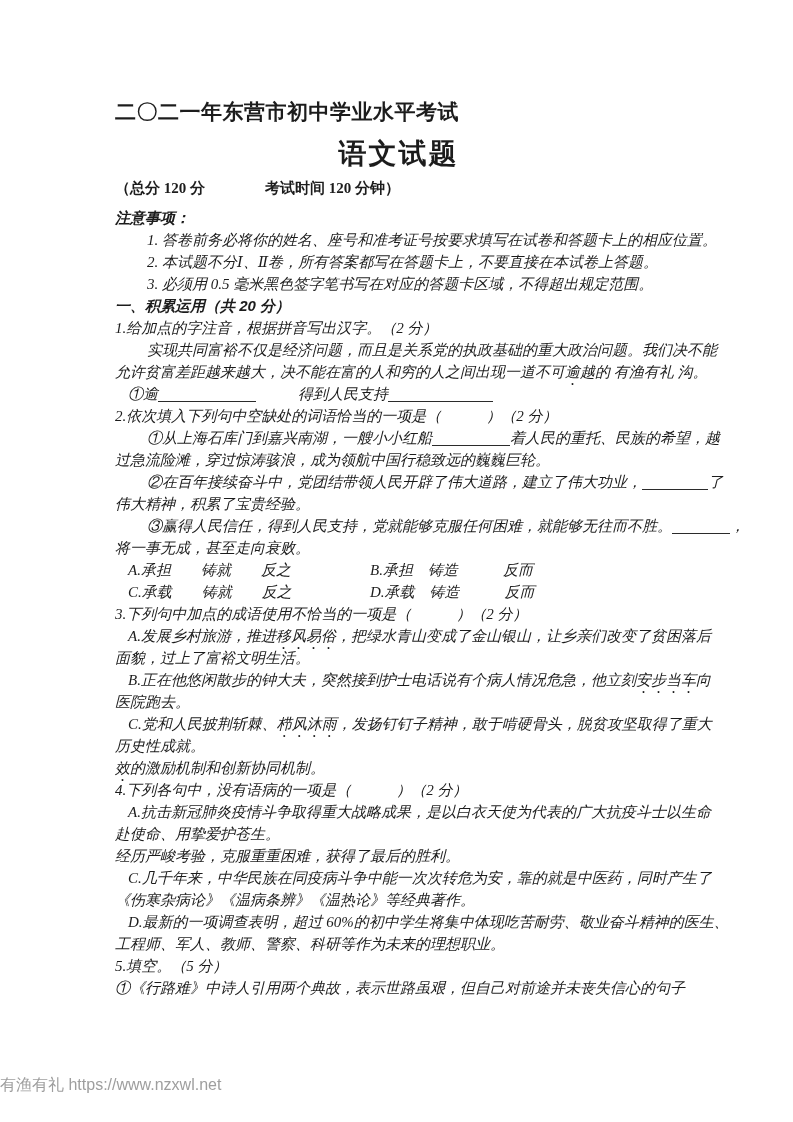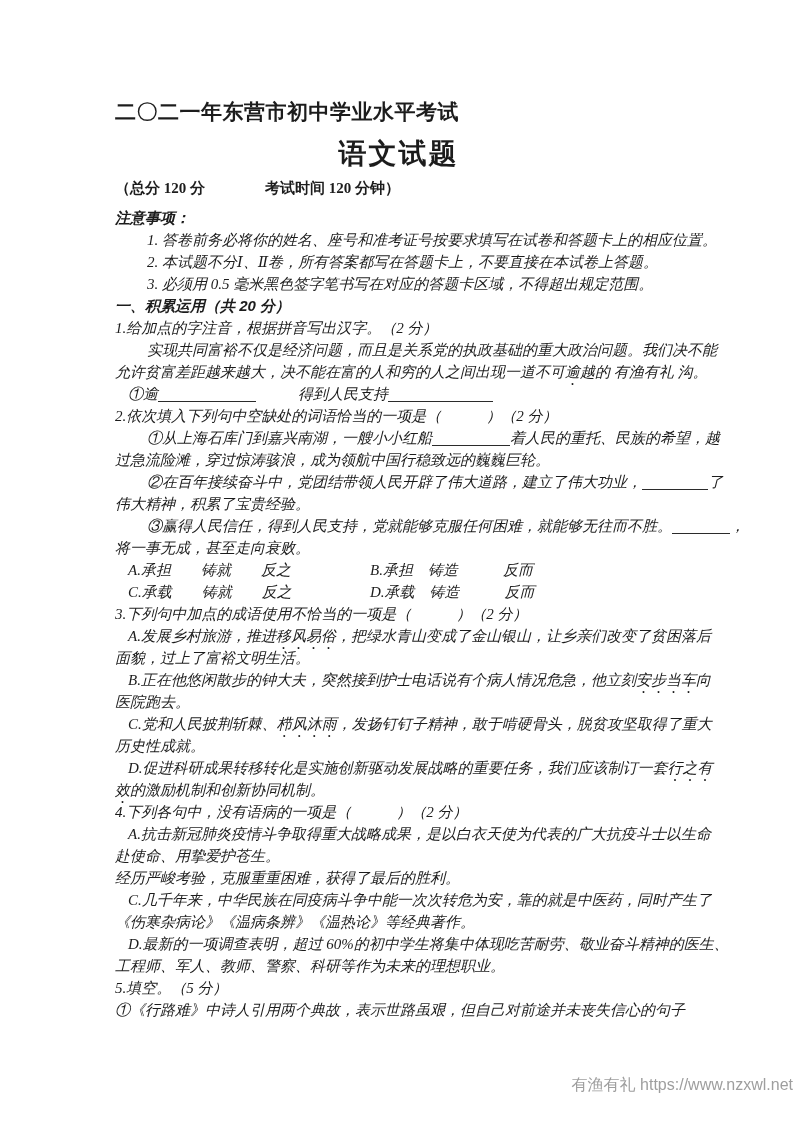--- a/index.html
+++ b/index.html
@@ -68,21 +68,21 @@
     -webkit-text-emphasis: filled dot;
     -webkit-text-emphasis-position: under;
     text-emphasis: filled dot;
     text-emphasis-position: under right;
   }
   .footer {
     position: absolute;
     left: 0;
     bottom: 26px;
     width: 100%;
-    text-align: right;
+    text-align: left;
     color: #9e9e9e;
     font-size: 16px;
     font-family: "Liberation Sans", "DejaVu Sans", sans-serif;
   }
 </style>
 </head>
 <body>
 
 <div class="sheet">
   <div class="content">
@@ -108,21 +108,20 @@
         <div class="line"><span>将一事无成，甚至走向衰败。</span></div>
         <div class="line ind1"><span class="col" style="width: 242px;">A.承担　　铸就　　反之</span><span>B.承担　铸造　　　反而</span></div>
         <div class="line ind1"><span class="col" style="width: 242px;">C.承载　　铸就　　反之</span><span>D.承载　铸造　　　反而</span></div>
         <div class="line"><span>3.下列句中加点的成语使用不恰当的一项是（　　　）（2 分）</span></div>
         <div class="line ind1"><span>A.发展乡村旅游，推进</span><span class="em">移风易俗</span><span>，把绿水青山变成了金山银山，让乡亲们改变了贫困落后</span></div>
         <div class="line"><span>面貌，过上了富裕文明生活。</span></div>
         <div class="line ind1"><span>B.正在他悠闲散步的钟大夫，突然接到护士电话说有个病人情况危急，他立刻</span><span class="em">安步当车</span><span>向</span></div>
         <div class="line"><span>医院跑去。</span></div>
         <div class="line ind1"><span>C.党和人民披荆斩棘、</span><span class="em">栉风沐雨</span><span>，发扬钉钉子精神，敢于啃硬骨头，脱贫攻坚取得了重大</span></div>
         <div class="line"><span>历史性成就。</span></div>
-        <div class="line ind1"><span>D.促进科研成果转移转化是实施创新驱动发展战略的重要任务，我们应该制订一套</span><span class="em">行之有</span></div>
         <div class="line"><span class="em">效</span><span>的激励机制和创新协同机制。</span></div>
         <div class="line"><span>4.下列各句中，没有语病的一项是（　　　）（2 分）</span></div>
         <div class="line ind1"><span>A.抗击新冠肺炎疫情斗争取得重大战略成果，是以白衣天使为代表的广大抗疫斗士以生命</span></div>
         <div class="line"><span>赴使命、用挚爱护苍生。</span></div>
         <div class="line"><span>经历严峻考验，克服重重困难，获得了最后的胜利。</span></div>
         <div class="line ind1"><span>C.几千年来，中华民族在同疫病斗争中能一次次转危为安，靠的就是中医药，同时产生了</span></div>
         <div class="line"><span>《伤寒杂病论》《温病条辨》《温热论》等经典著作。</span></div>
         <div class="line ind1"><span>D.最新的一项调查表明，超过 60%的初中学生将集中体现吃苦耐劳、敬业奋斗精神的医生、</span></div>
         <div class="line"><span>工程师、军人、教师、警察、科研等作为未来的理想职业。</span></div>
         <div class="line"><span>5.填空。（5 分）</span></div>

